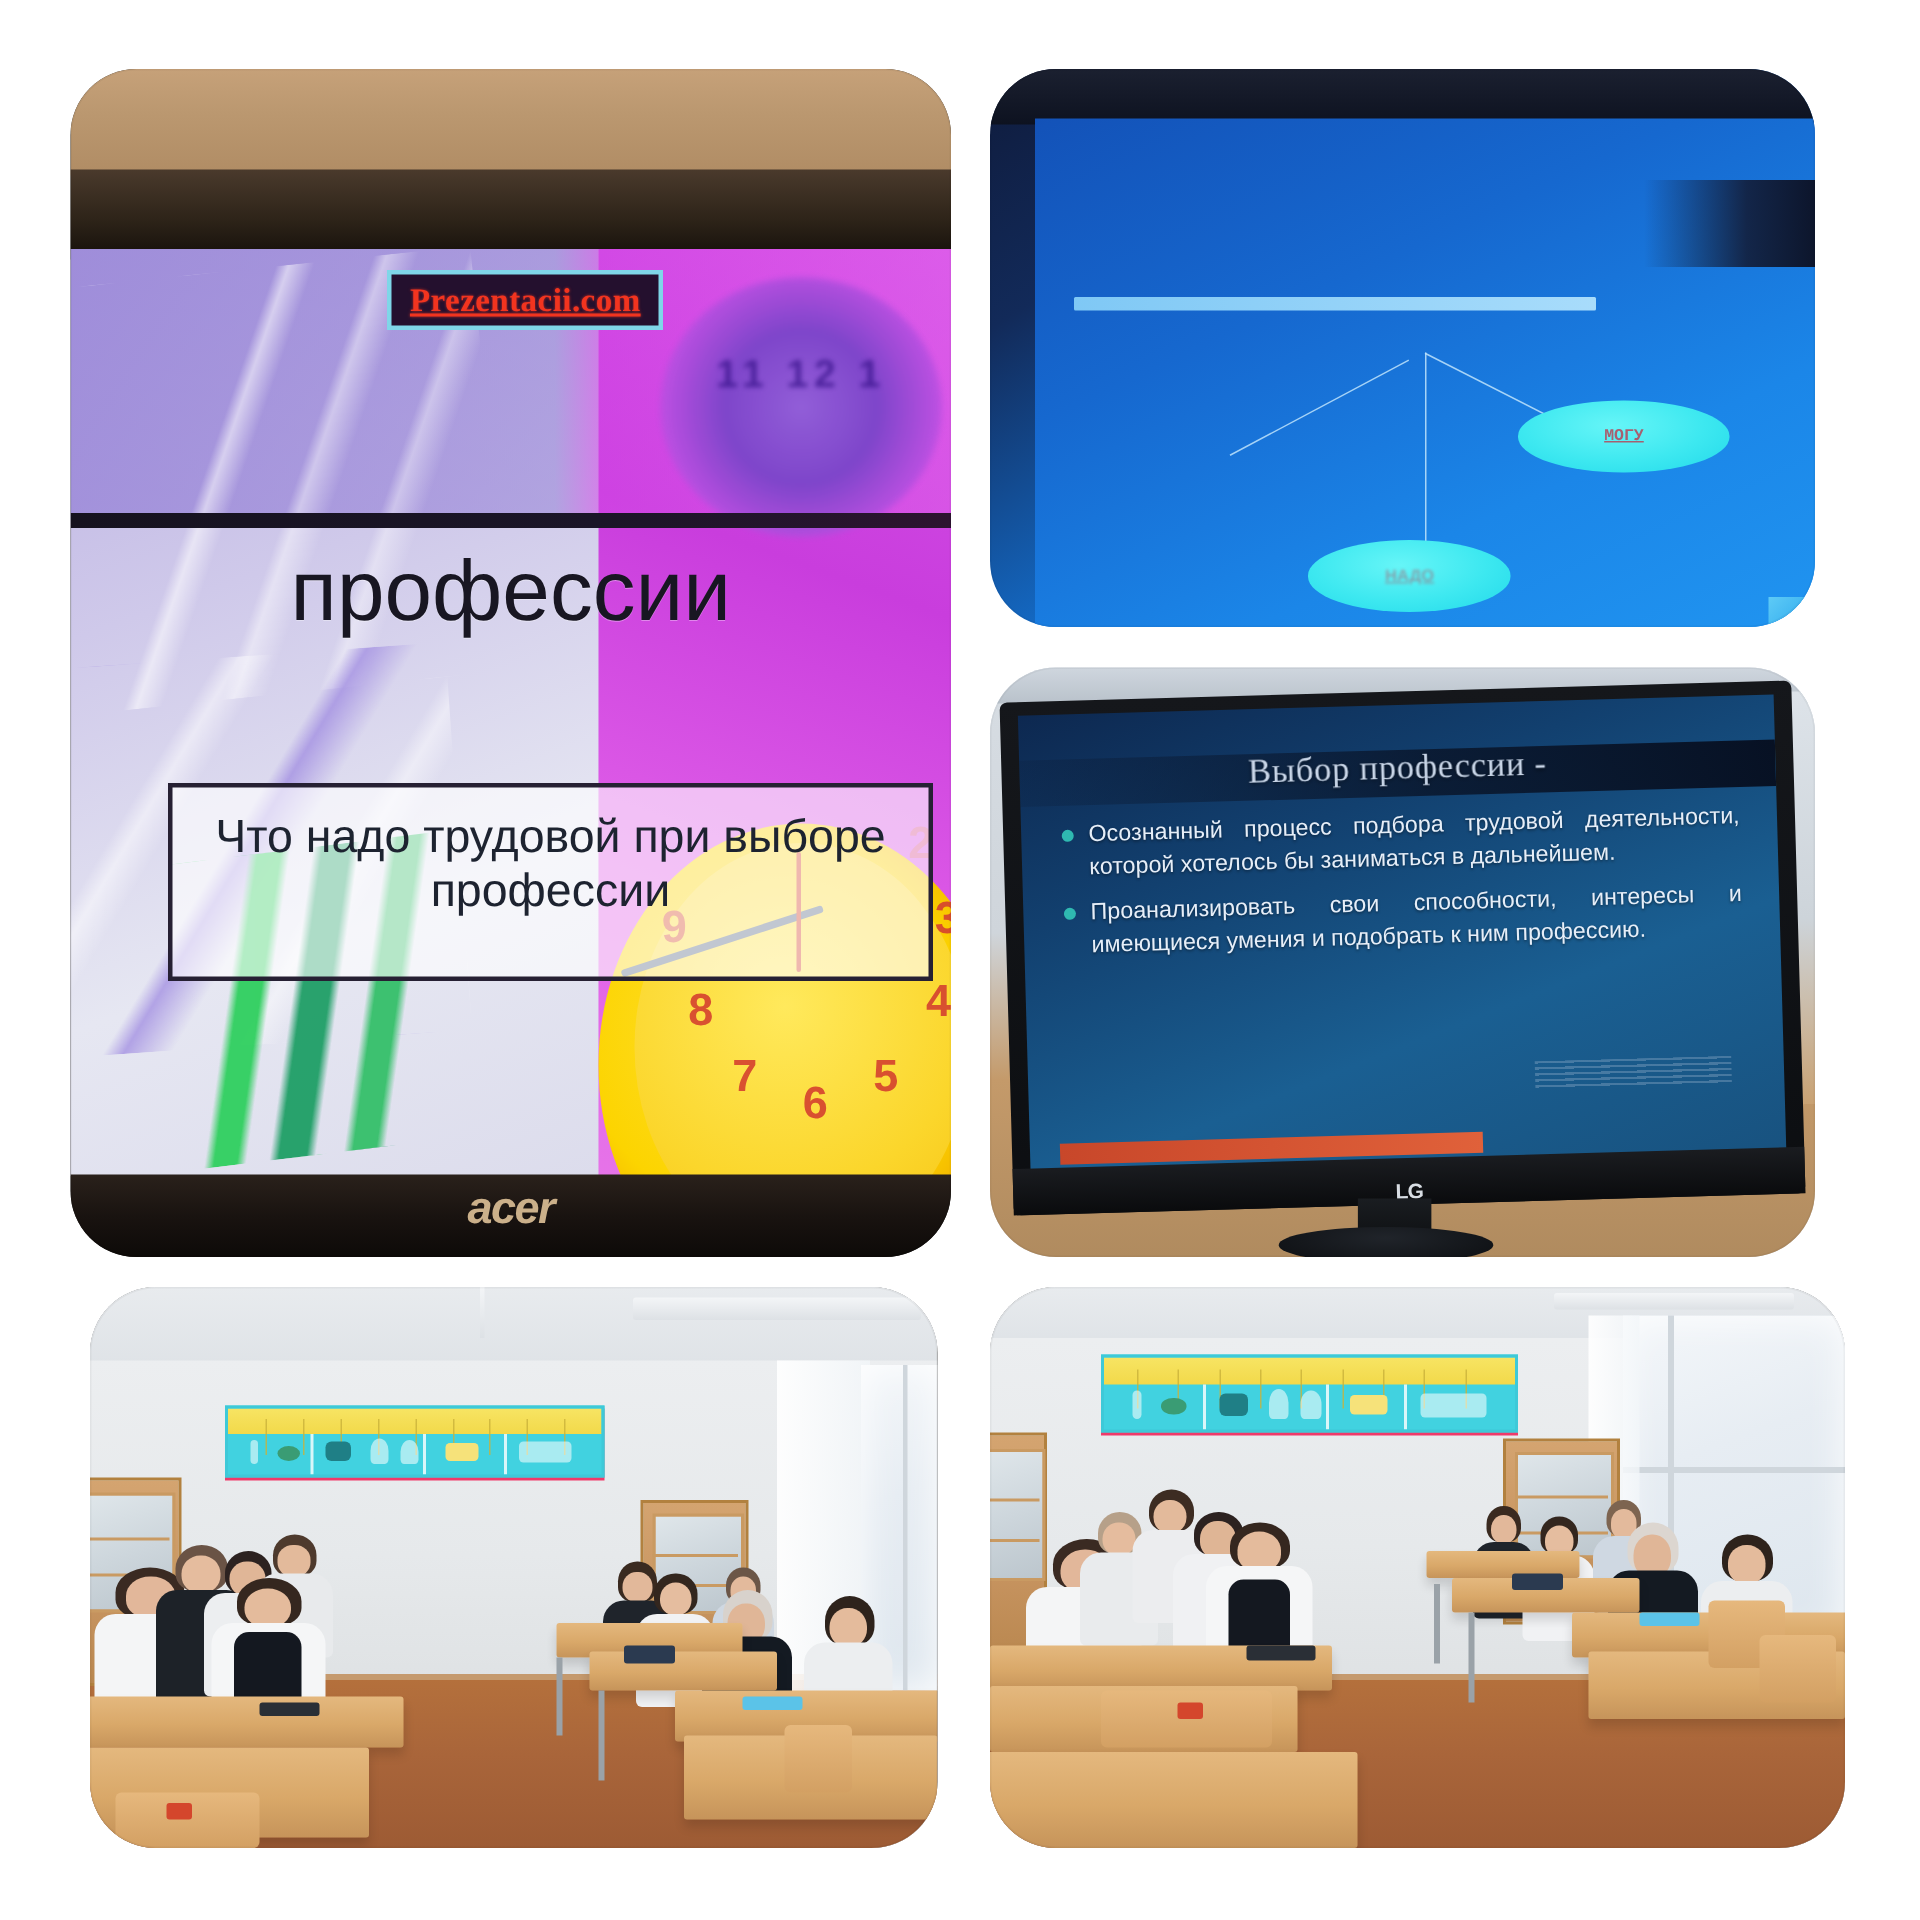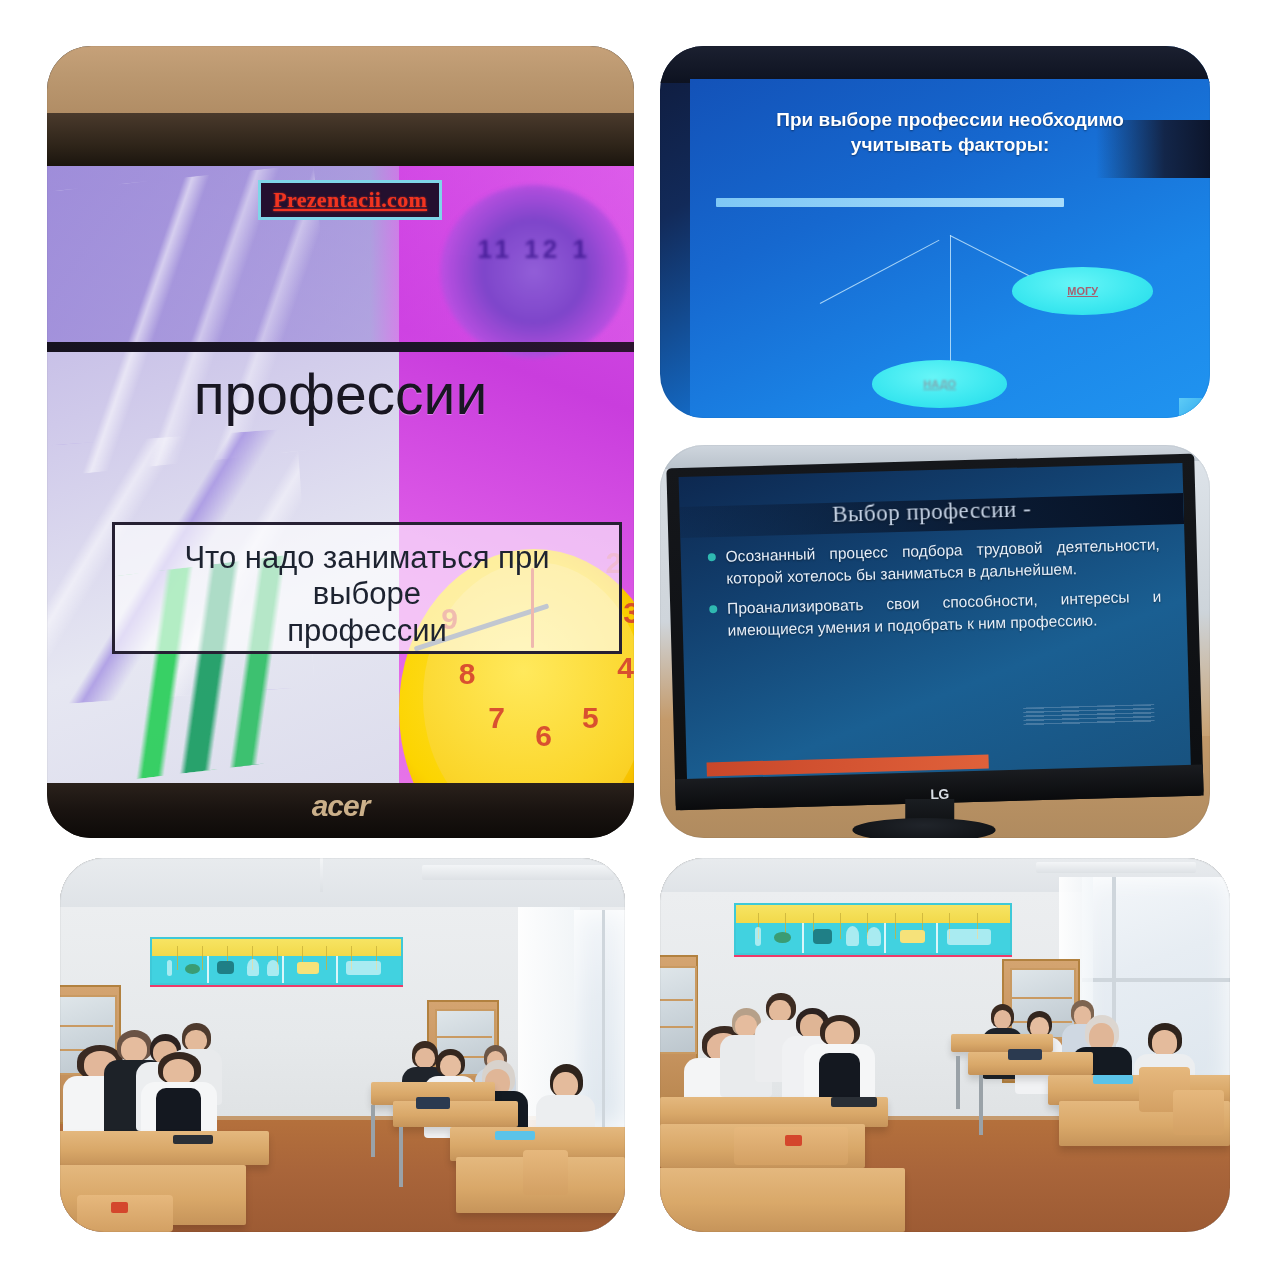--- a/index.html
+++ b/index.html
@@ -99,21 +99,21 @@
     color:#ffffff;font-size:19px;font-weight:bold;line-height:1.35;
     text-shadow:0 1px 2px rgba(0,0,0,.45);}
   .f-bar{position:absolute;left:5%;top:35%;width:67%;height:2.6%;
     background:linear-gradient(90deg,#7fc8f5 0%,#a8dcfb 100%);border-radius:1px;}
   .f-node{position:absolute;border-radius:50%;
     background:radial-gradient(ellipse at 45% 35%,#66f5f7 0%,#3de8f0 55%,#22d9ea 100%);
     display:flex;align-items:center;justify-content:center;}
   .f-node span{color:#b4485a;font-size:11px;font-weight:bold;
     text-decoration:underline;opacity:.85;filter:blur(.3px);}
   .f-node-hochu{left:9%;top:59%;width:29%;height:15%;}
-  .f-node-mogu{left:62%;top:55.5%;width:27%;height:14%;}
+  .f-node-mogu{left:62%;top:55.5%;width:27%;height:14%;font-family:Liberation Mono, monospace;}
   .f-node-nado{left:35%;top:83%;width:26%;height:14%;}
   .f-node-nado span{opacity:.45;filter:blur(1.2px);}
   .f-line{position:absolute;background:#bfe4fb;height:1px;transform-origin:left center;opacity:.85;}
   .f-vline{position:absolute;background:#bfe4fb;width:1px;opacity:.85;}
   .f-corner{position:absolute;right:0;bottom:0;width:6%;height:6%;
     background:linear-gradient(135deg,#5ecbf6,#2aa6ee);}
 
   
   #panel-lg{left:660px;top:445px;width:550px;height:393px;
     background:linear-gradient(180deg,#c9cfd6 0%,#b9bfc6 100%);}
@@ -233,41 +233,37 @@
       <div class="prez-badge">
         <span>Prezentacii.com</span>
       </div>
 
       <div class="sl-title">
         <div>профессии</div>
       </div>
 
       <div class="sl-box">
         <div class="sl-box-txt">
-          <div>Что надо заниматься при выборе</div>
+          <div>Что надо трудовой при выборе</div>
           <div>профессии</div>
         </div>
       </div>
     </div>
 
     <div class="acer-bezel-bottom">
       <div class="acer-logo">acer</div>
     </div>
     <div class="panel-shadow"></div>
   </div>
 
   <div class="panel" id="panel-factors">
     <div class="f-bezel"></div>
     <div class="f-screen">
       <div class="f-dark-strip"></div>
 
-      <div class="f-title">
-        <div>При выборе профессии необходимо</div>
-        <div>учитывать  факторы:</div>
-      </div>
 
       <div class="f-bar"></div>
 
       <div class="f-vline" style="left:50%;top:46%;height:45%;"></div>
       <div class="f-line" style="left:25%;top:66%;width:26%;transform:rotate(-28deg);"></div>
       <div class="f-line" style="left:50%;top:46%;width:28%;transform:rotate(27deg);"></div>
 
       <div class="f-node f-node-mogu">
         <span>МОГУ</span>
       </div>

